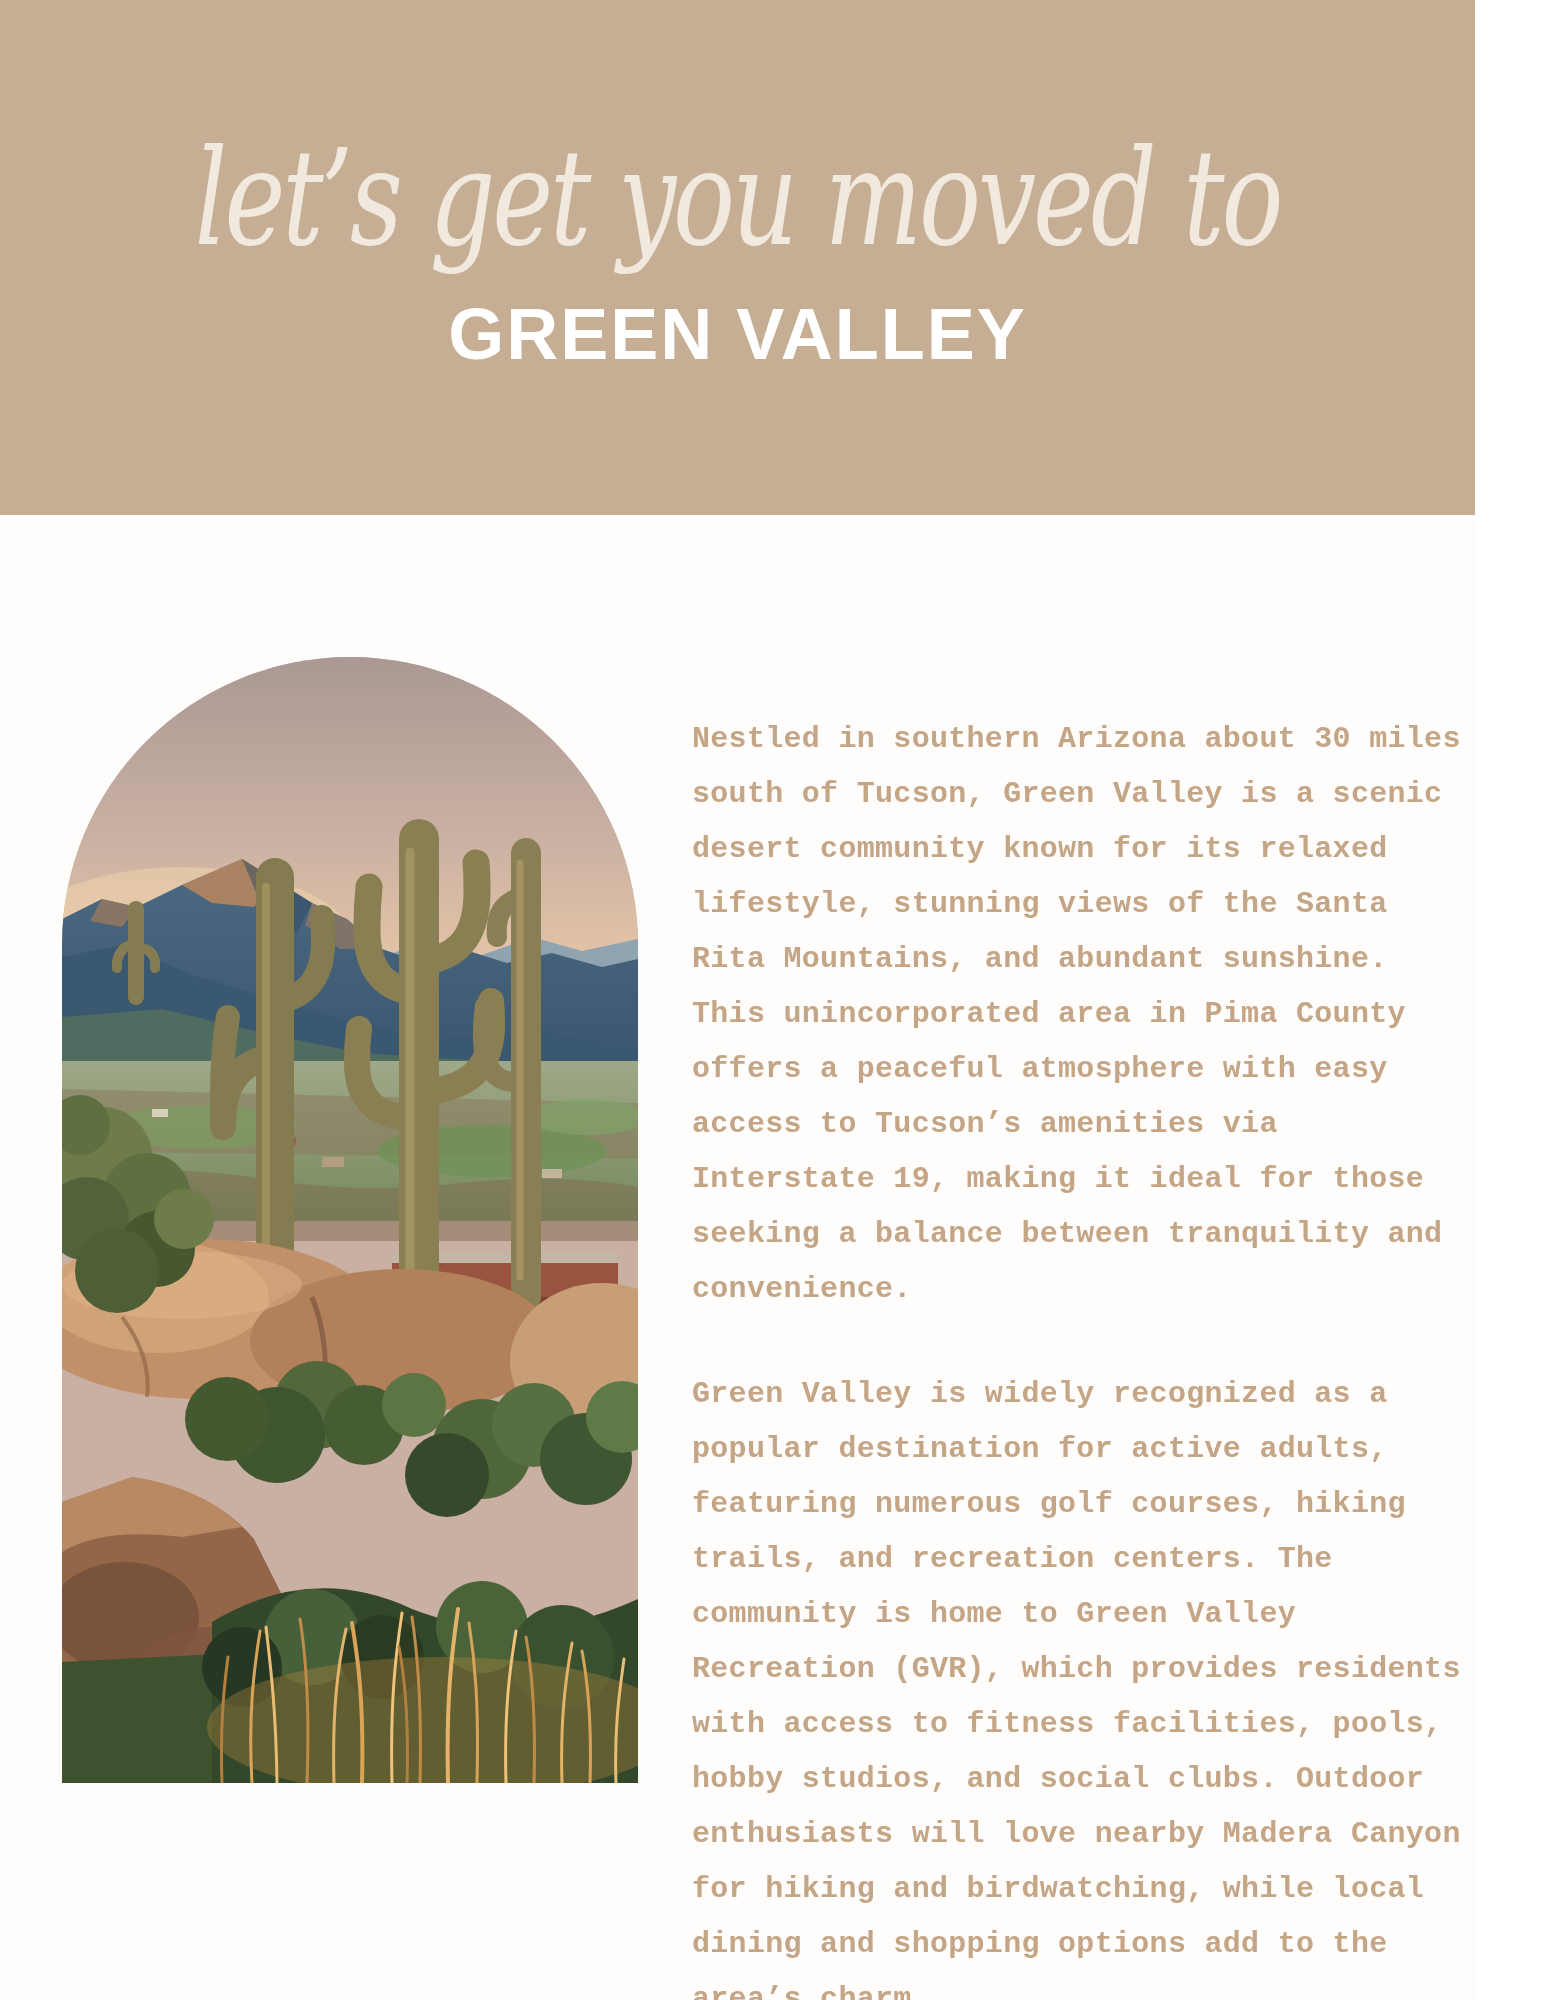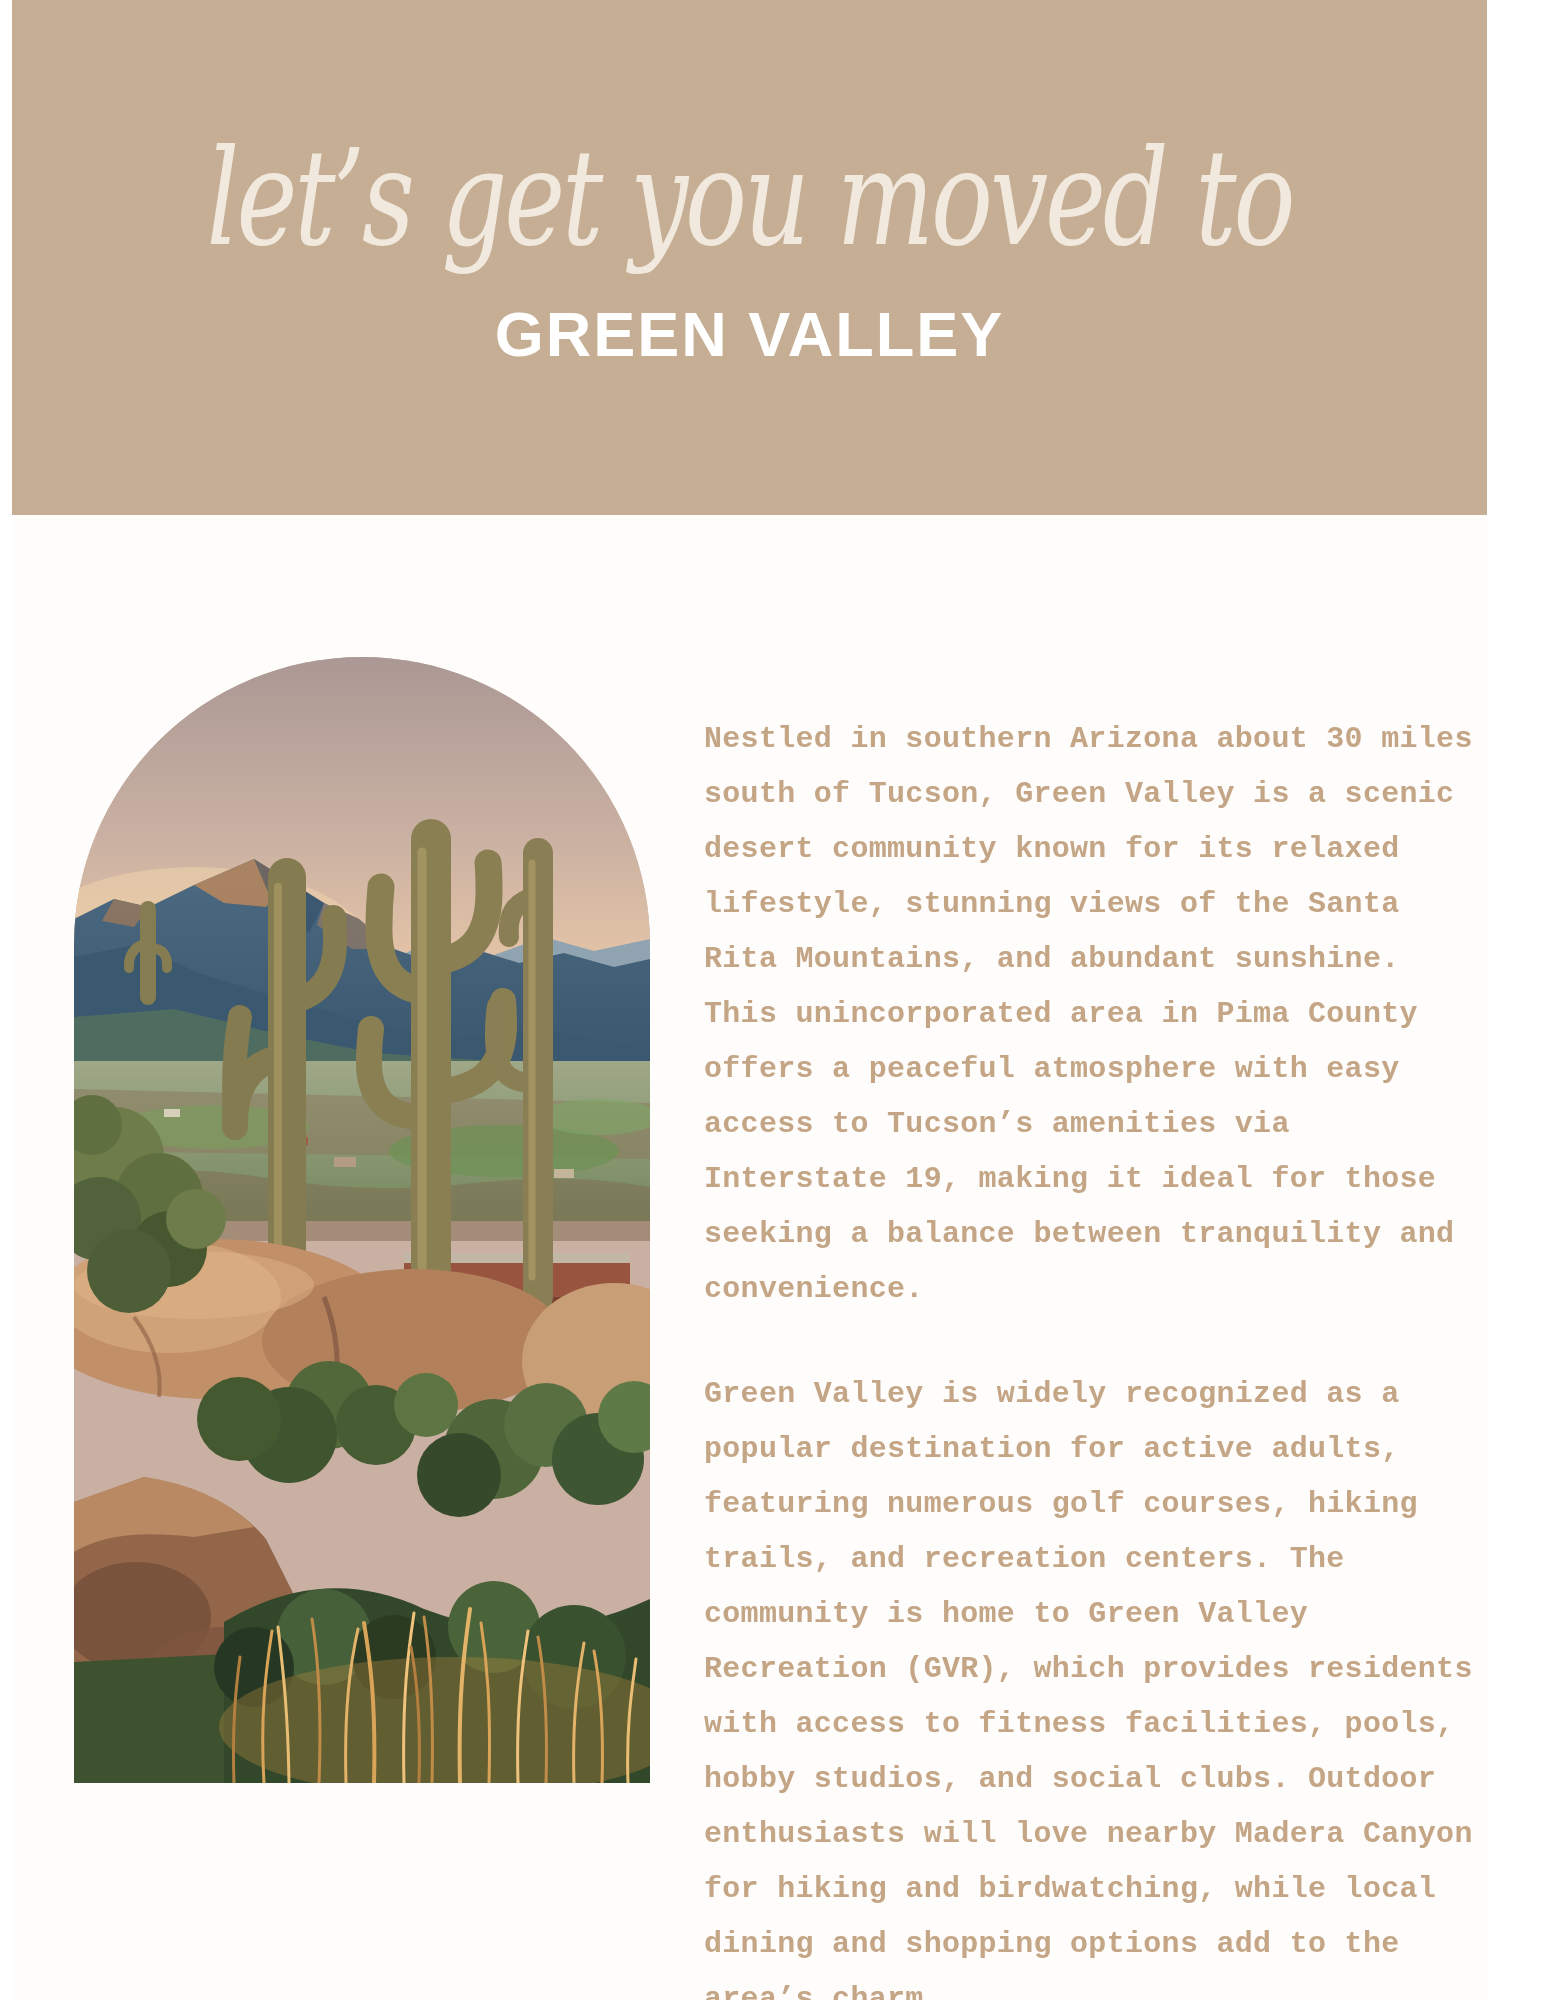--- a/index.html
+++ b/index.html
@@ -3,21 +3,20 @@
 <meta charset="utf-8">
 <style>
   html, body { margin: 0; padding: 0; background: #ffffff; }
   .page {
     position: relative;
     width: 1475px;
     height: 2000px;
     background: #FEFDFB;
     overflow: hidden;
     font-family: "Liberation Sans", sans-serif;
-    margin-left: 12px;
   }
   .header-band {
     position: absolute;
     left: 0; top: 0;
     width: 100%;
     height: 515px;
     background: #C5AE94;
   }
   .header-script {
     position: absolute;
@@ -34,21 +33,21 @@
     white-space: nowrap;
     transform: scaleX(0.78);
     transform-origin: 50% 50%;
   }
   .page-title {
     position: absolute;
     left: 0; top: 284px;
     width: 100%;
     text-align: center;
     font-weight: 700;
-    font-size: 63px;
+    font-size: 72px;
     line-height: 100px;
     letter-spacing: 2px;
     color: #FFFFFF;
     white-space: nowrap;
   }
   .arch-photo {
     position: absolute;
     left: 62px; top: 657px;
     width: 576px; height: 1126px;
     border-radius: 288px 288px 0 0;

